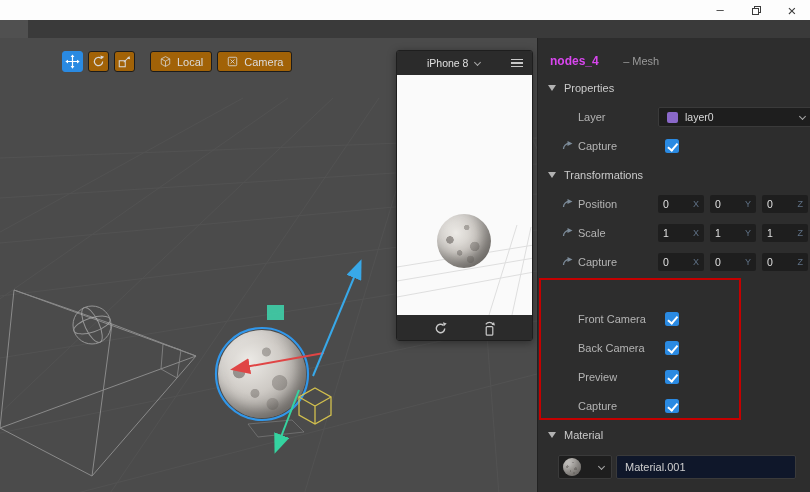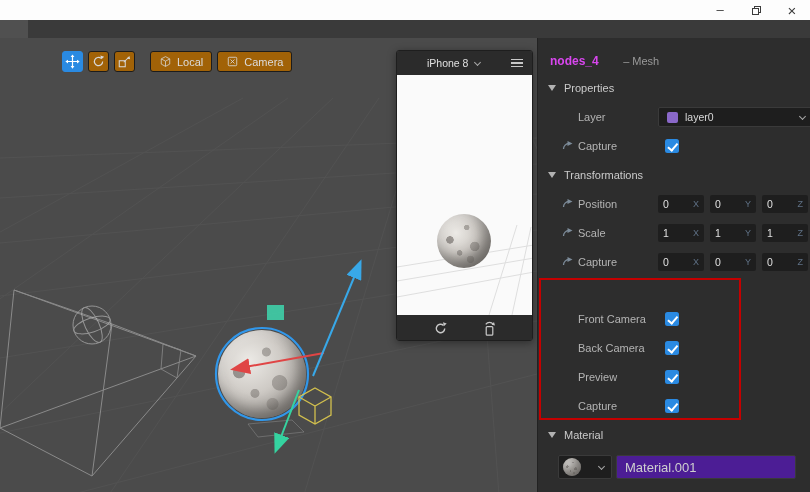--- a/index.html
+++ b/index.html
@@ -78,21 +78,21 @@
   .sel-chev { margin-left:auto; }
 
   .vfield { position:absolute; top:1px; width:46px; height:18px; background:#1e1e1e; border-radius:2px; display:flex; align-items:center; justify-content:space-between; padding:0 5px; cursor:text; }
   .f1 { left:108px; } .f2 { left:160px; } .f3 { left:212px; }
   .vval { color:#e0e0e0; font-size:10.5px; }
   .axis { color:#5f7186; font-size:9px; }
 
   .mat-row { position:absolute; left:0; width:100%; height:24px; }
   .mat-thumb { position:absolute; left:20px; top:0; width:54px; height:24px; background:#1e1e1e; border:1px solid #3a3a3a; border-radius:2px; display:flex; align-items:center; padding:0 7px 0 4px; justify-content:space-between; cursor:pointer; }
   .moon-chip { width:18px; height:18px; }
-  .mat-field { position:absolute; left:78px; top:0; width:180px; height:24px; background:#4c1d95; border:1px solid #3a3a3a; border-radius:2px; color:#cfcfcf; font-size:13px; display:flex; align-items:center; padding-left:8px; cursor:text; }
+  .mat-field { position:absolute; left:78px; top:0; width:180px; height:24px; background:#0f172a; border:1px solid #3a3a3a; border-radius:2px; color:#cfcfcf; font-size:11px; display:flex; align-items:center; padding-left:8px; cursor:text; }
 
   .red-box { position:absolute; left:1px; top:240px; width:202px; height:142px; border:2px solid #c40000; z-index:30; pointer-events:none; }
 </style>
 </head>
 <body>
 
 <div class="app">
 
   <div class="titlebar">
     <div class="win-btn">

